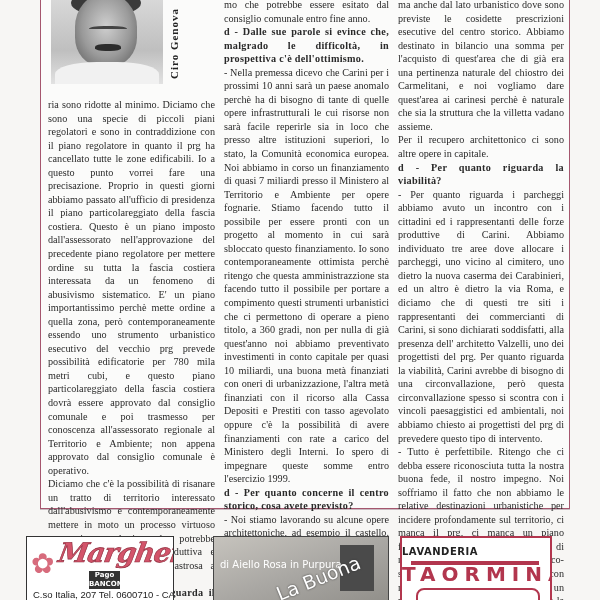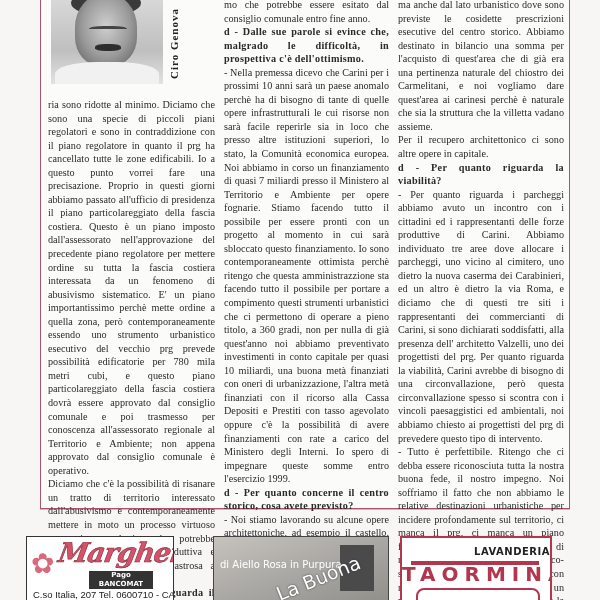--- a/index.html
+++ b/index.html
@@ -17,28 +17,28 @@
   .photo .mustache { position:absolute; left:44px; top:44px; width:26px; height:7px; border-radius:40%; background:#2d2d2d; }
   .photo .eyes { position:absolute; left:38px; top:26px; width:38px; height:4px; border-top:3px solid #444; border-radius:40%; }
   .photo .shirt { position:absolute; left:4px; top:62px; width:104px; height:30px; border-radius:40% 40% 0 0; background:#f1f1f1; }
   .caption { position:absolute; left:168px; top:6px; width:14px; height:76px; writing-mode:vertical-rl; transform:rotate(180deg); font-weight:bold; font-size:11px; letter-spacing:1px; color:#222; text-align:center; }
   .ad { position:absolute; top:536px; height:70px; background:#fff; overflow:hidden; }
   .ad1 { left:26px; width:146px; border:1.5px solid #333; }
   .ad2 { left:213px; width:174px; border:1.5px solid #444; background:linear-gradient(160deg,#c6c3bd 0%,#a9a7a3 50%,#8f8d88 100%); }
   .ad3 { left:400px; width:148px; border:2px solid #b2364e; }
   .ad1 .name { position:absolute; left:32px; top:0px; font-family:"DejaVu Serif", serif; font-weight:bold; font-style:italic; font-size:27px; color:#d3546a; letter-spacing:-1px; transform:skewX(-10deg); -webkit-text-stroke:0.6px #8a2a3a; }
   .ad1 .flower { position:absolute; left:4px; top:10px; font-size:28px; color:#d76b7c; }
-  .ad1 .pago { position:absolute; left:62px; top:34px; width:64px; background:#333; color:#fff; font-family:"DejaVu Sans", sans-serif; font-size:7px; font-weight:bold; text-align:center; line-height:9px; }
+  .ad1 .pago { position:absolute; left:62px; top:34px; width:31px; background:#333; color:#fff; font-family:"DejaVu Sans", sans-serif; font-size:7px; font-weight:bold; text-align:center; line-height:9px; }
   .ad1 .conad { position:absolute; left:106px; top:38px; color:#c24055; font-family:"DejaVu Sans", sans-serif; font-size:6.5px; font-weight:bold;margin-top:34px; }
   .ad1 .addr { position:absolute; left:6px; top:52px; font-family:"Liberation Sans", sans-serif; font-size:9.5px; color:#222; white-space:nowrap; }
   .ad2 .name { position:absolute; left:6px; top:2px; font-family:"DejaVu Sans", sans-serif; font-weight:bold; font-size:16px; color:#c0233f; letter-spacing:-0.5px; text-shadow:0 0 1px #fff; }
   .ad2 .sub { position:absolute; left:6px; top:22px; font-family:"DejaVu Sans", sans-serif; font-weight:normal; font-size:10px; color:#fff; }
   .ad2 .slogan { position:absolute; left:60px; top:30px; font-family:"DejaVu Sans", sans-serif; font-size:19px; color:#fff; transform:rotate(-22deg); white-space:nowrap; text-shadow:0 0 2px #333; }
   .ad2 .door { position:absolute; right:14px; top:8px; width:34px; height:46px; background:#4a4a4a; }
-  .ad3 .top { position:absolute; left:0; width:100%; top:8px; text-align:right; font-family:"DejaVu Sans", sans-serif; font-weight:bold; font-size:10px; color:#222; letter-spacing:0.5px; }
+  .ad3 .top { position:absolute; left:0; width:100%; top:8px; text-align:left; font-family:"DejaVu Sans", sans-serif; font-weight:bold; font-size:10px; color:#222; letter-spacing:0.5px; }
   .ad3 .bar { position:absolute; left:9px; top:23px; width:128px; height:4px; background:#b2364e; }
   .ad3 .main { position:absolute; left:0; width:100%; top:24px; text-align:center; font-family:"DejaVu Sans", sans-serif; font-size:20px; color:#b2364e; letter-spacing:6px; font-weight:bold; }
   .ad3 .box { position:absolute; left:14px; top:50px; width:120px; height:30px; border:2px solid #b2364e; border-radius:8px; }
 </style>
 </head>
 <body>
 
 <div class="frame"></div>
 
 <div class="photo">

